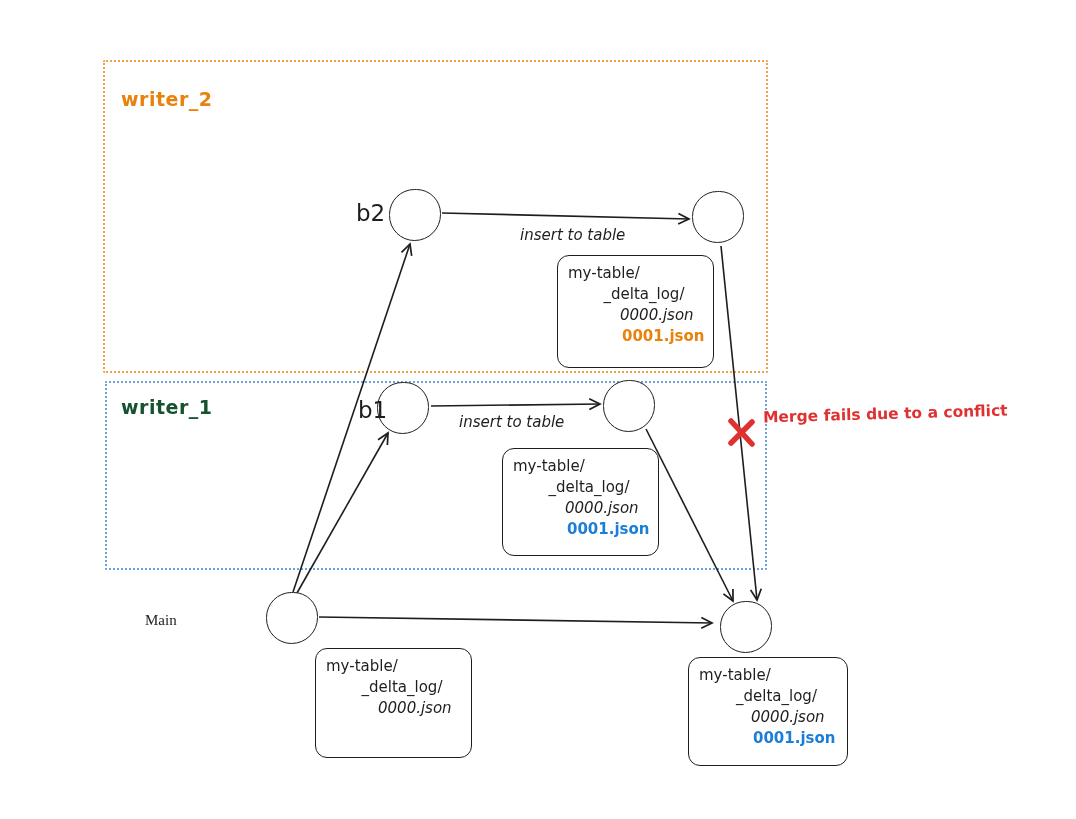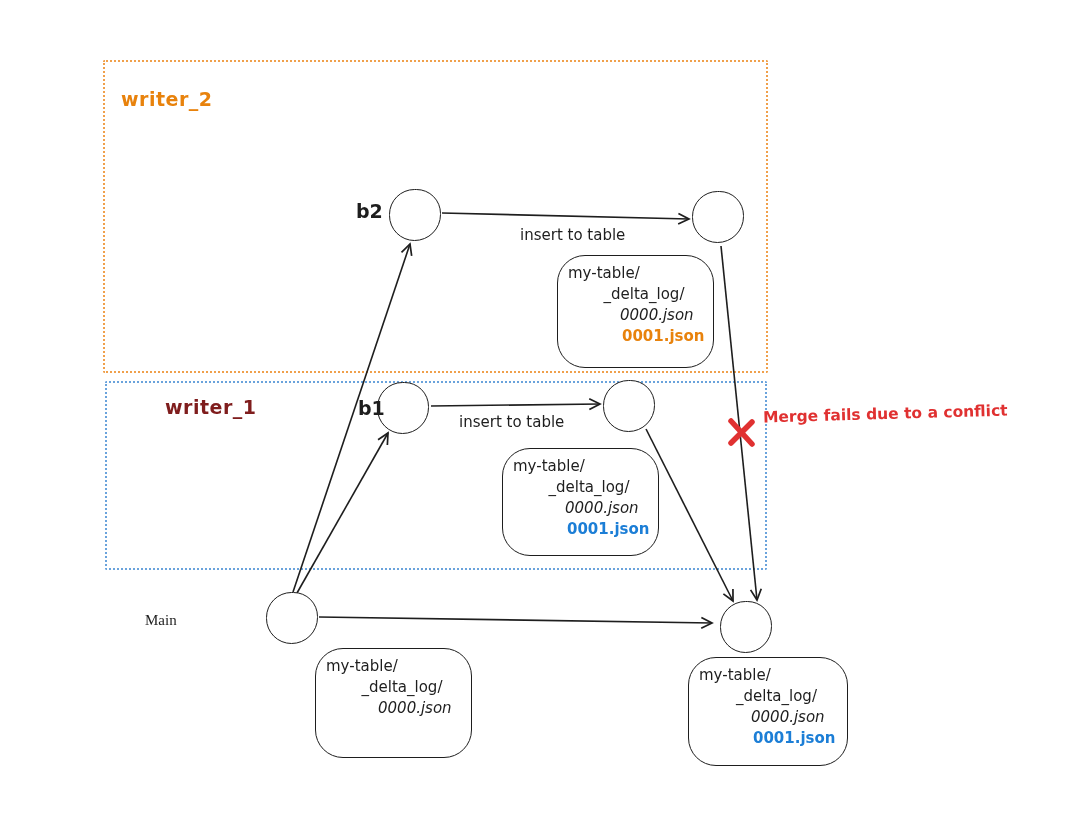--- a/index.html
+++ b/index.html
@@ -4,31 +4,31 @@
 <style>
   html,body{margin:0;padding:0;background:#ffffff;}
   body{width:1076px;height:819px;position:relative;overflow:hidden;
        font-family:"DejaVu Sans","Liberation Sans",sans-serif;color:#1e1e1e;}
   
   .lane{position:absolute;border-radius:2px;}
   .lane.writer2{left:103px;top:60px;width:661px;height:309px;border:2.5px dotted #f0a04b;}
   .lane.writer1{left:105px;top:381px;width:658px;height:185px;border:2.5px dotted #6aa3dc;}
   .lane-label{position:absolute;font-size:19px;font-weight:bold;letter-spacing:.5px;}
   .lane-label.writer2{left:121px;top:88px;color:#e8820c;}
-  .lane-label.writer1{left:121px;top:396px;color:#7f1d1d;margin-left:44px;}
+  .lane-label.writer1{left:121px;top:396px;color:#14532d;}
   
   .node{position:absolute;width:52px;height:52px;border:1.6px solid #1e1e1e;
         border-radius:50% 48% 52% 50%;background:#ffffff;box-sizing:border-box;}
   
-  .node-label{position:absolute;font-size:19px;font-weight:bold;}
+  .node-label{position:absolute;font-size:23px;font-weight:normal;}
   .main-label{position:absolute;font-size:15px;font-family:Liberation Serif, serif;}
   
-  .edge-label{position:absolute;font-size:15px;white-space:nowrap;}
+  .edge-label{position:absolute;font-size:15px;white-space:nowrap;font-style:italic;}
   
-  .filebox{position:absolute;border:1.6px solid #1e1e1e;border-radius:28px;
+  .filebox{position:absolute;border:1.6px solid #1e1e1e;border-radius:12px;
            background:#ffffff;box-sizing:border-box;padding:7px 19px 0 10px;
            font-size:15px;line-height:21px;white-space:nowrap;}
   .filebox .l2{margin-left:26px;text-align:center;}
   .filebox .l3{margin-left:52px;font-style:italic;}
   .filebox .l4{margin-left:54px;text-align:center;}
   .accent-orange{color:#e8820c;font-weight:bold;}
   .accent-blue{color:#1c7ed6;font-weight:bold;}
   
   .conflict-note{position:absolute;left:763px;top:405px;color:#e03131;font-size:15.5px;
                  font-weight:bold;white-space:nowrap;transform:rotate(-1.6deg);}

